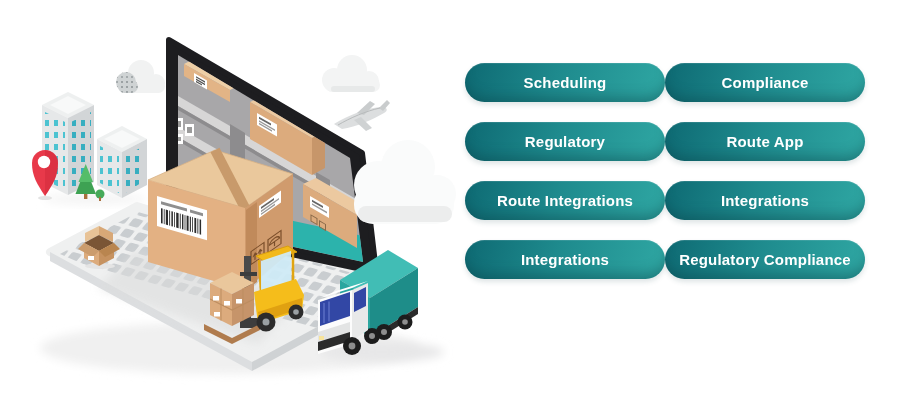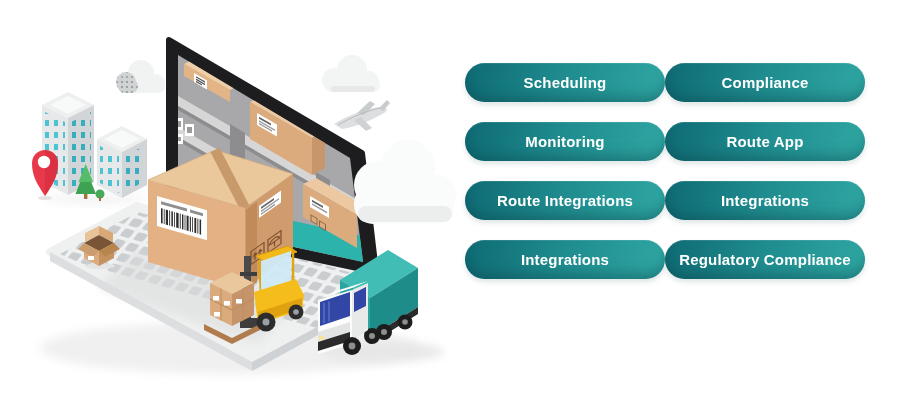--- a/index.html
+++ b/index.html
@@ -309,21 +309,21 @@
     <rect x="319" y="336" width="5" height="4" fill="#f8e49b"></rect>
     <circle cx="352" cy="346" r="9" fill="#1d1d1d"></circle>
         <circle cx="352" cy="346" r="3.4" fill="#8e8e8e"></circle>
   </g>
 </svg>
 </div>
 
 <div class="features">
   <div class="feature-col">
     <button class="pill">Scheduling</button>
-    <button class="pill">Monitoring</button>
+    <button class="pill">Regulatory</button>
     <button class="pill">Route Integrations</button>
     <button class="pill">Integrations</button>
   </div>
   <div class="feature-col">
     <button class="pill">Compliance</button>
     <button class="pill">Route App</button>
     <button class="pill">Integrations</button>
     <button class="pill">Regulatory Compliance</button>
   </div>
 </div>

